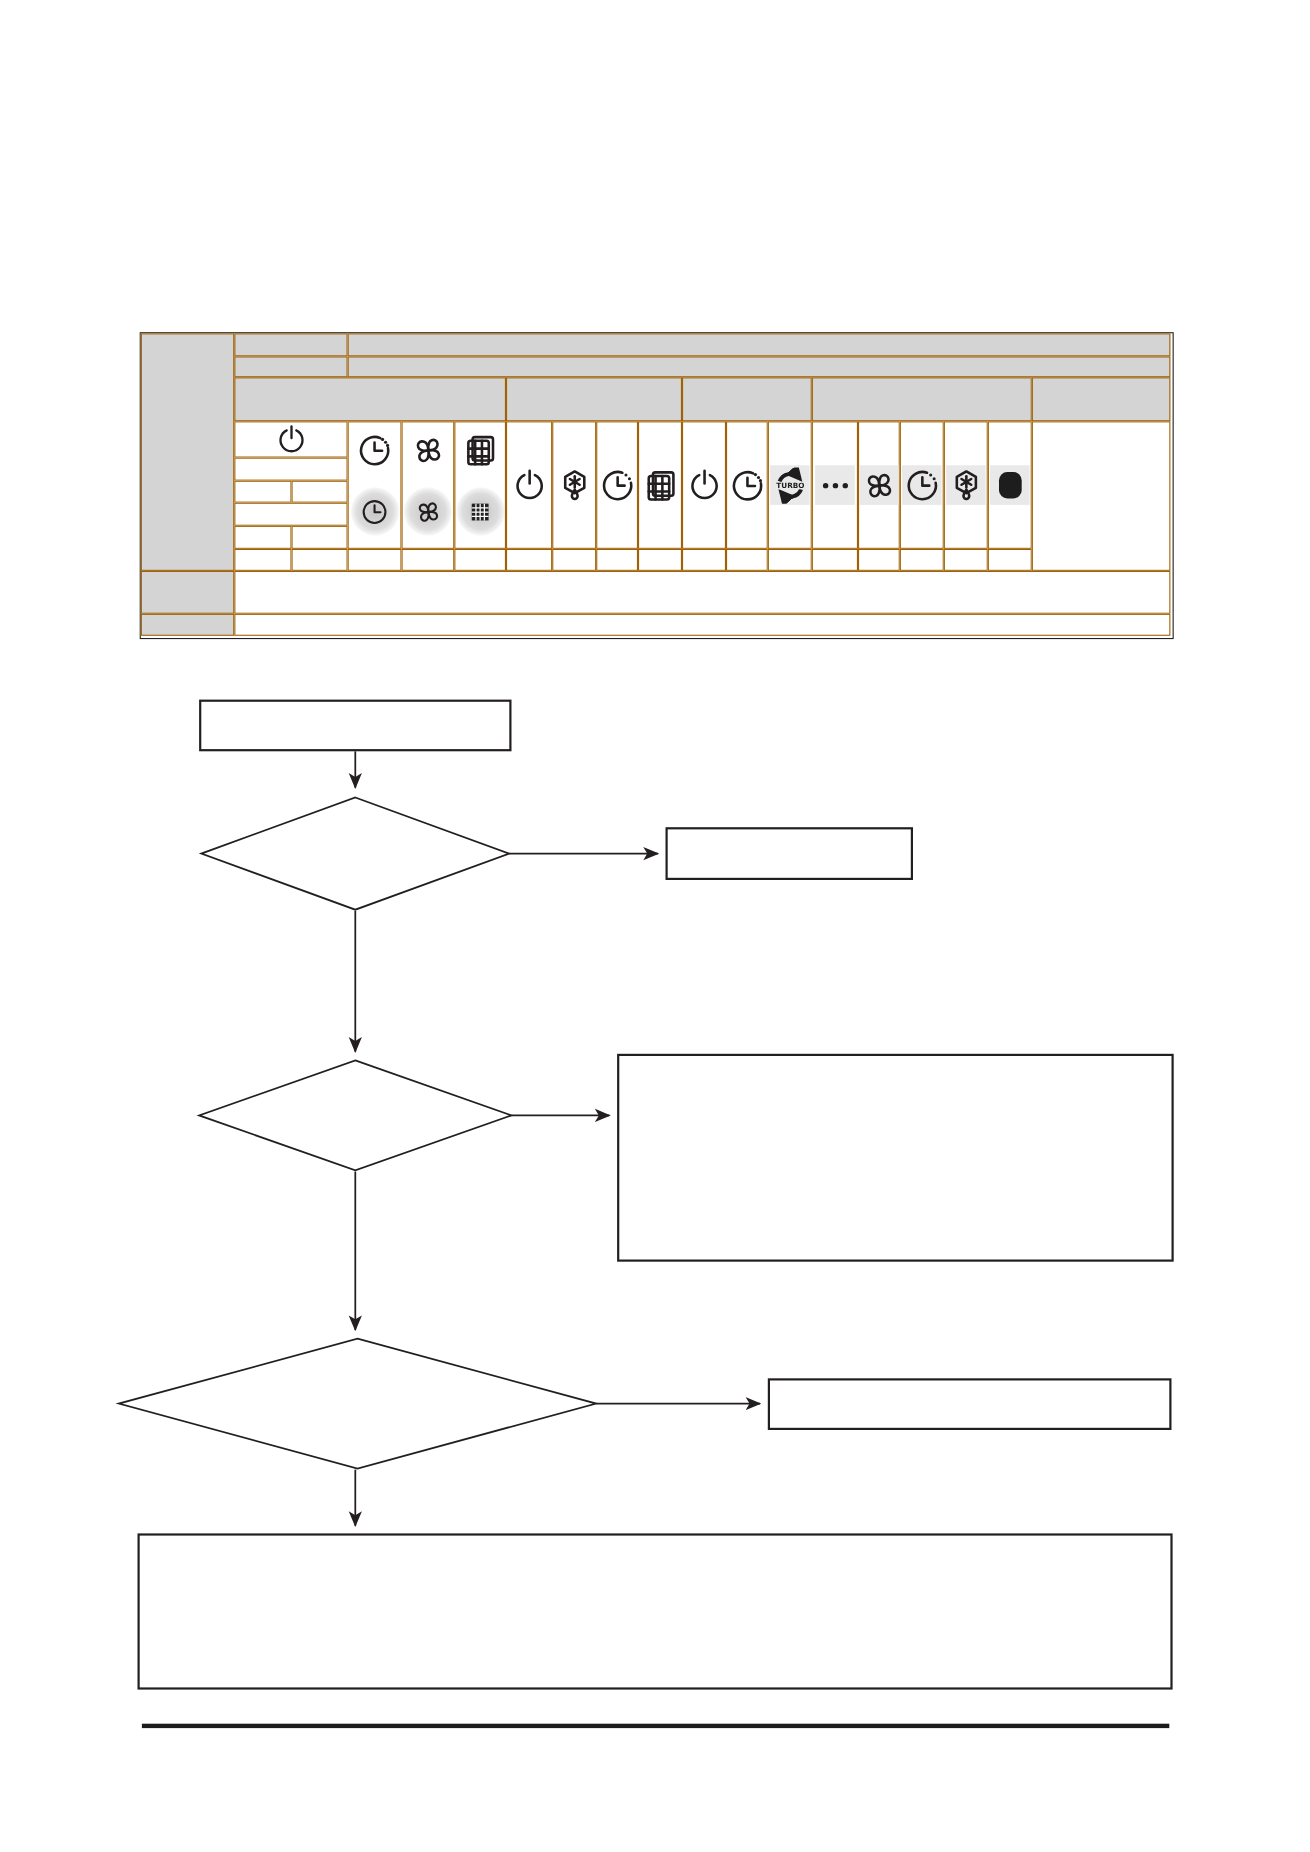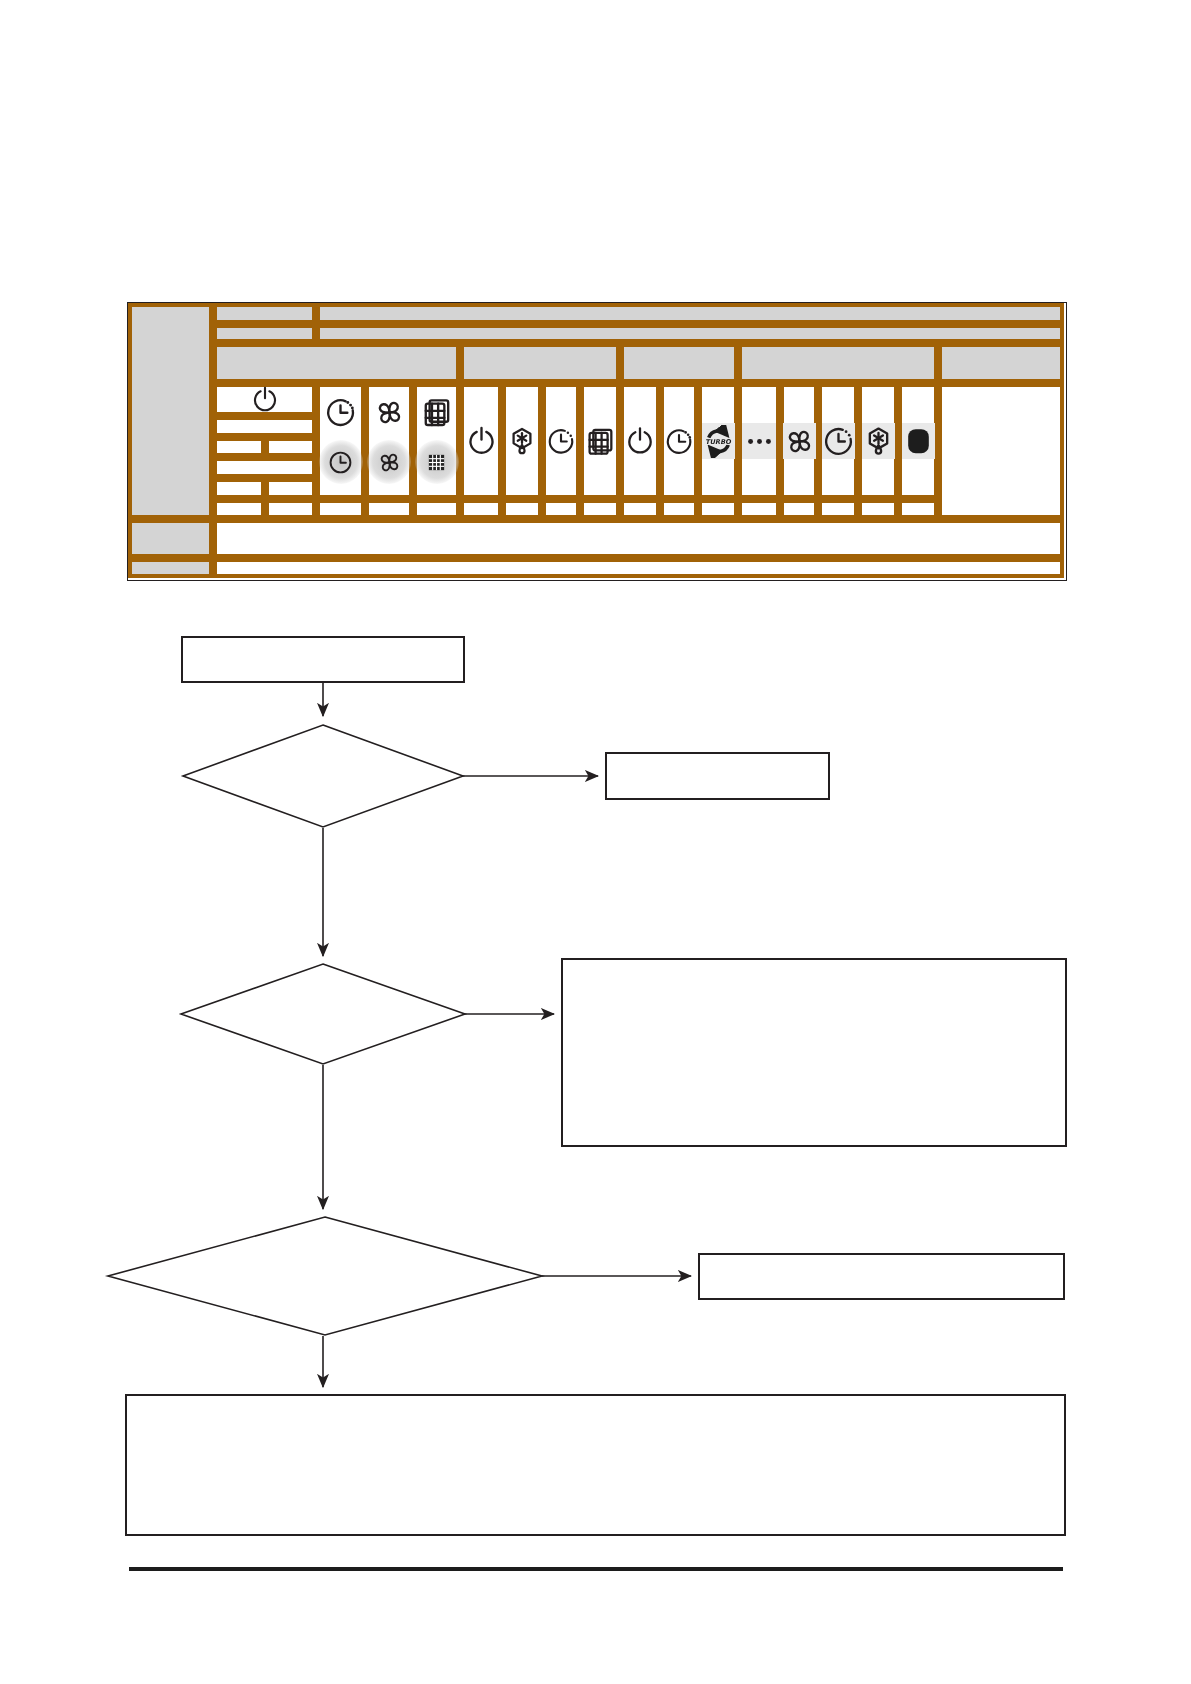--- a/index.html
+++ b/index.html
@@ -1,20 +1,20 @@
 <!DOCTYPE html>
 <html><head>
 <meta charset="utf-8">
 <style>
   html,body{margin:0;padding:0;background:#fff;font-family:"DejaVu Sans",sans-serif;}
   #page{position:relative;width:1191px;height:1684px;background:#fff;overflow:hidden;}
 
   
   #tbl{position:absolute;left:127px;top:302px;width:938px;height:277px;border:1px solid #231f20;box-sizing:content-box;}
-  .tc{position:absolute;border:4px solid #a16207;box-sizing:border-box;background:#fff;font-style:italic;}
+  .tc{position:absolute;border:1px solid #a16207;box-sizing:border-box;background:#fff;}
   .tc.g{background:#d4d4d4;}
   .cf{display:flex;align-items:center;justify-content:center;}
   .dual{display:flex;flex-direction:column;align-items:center;justify-content:space-between;padding:9px 0 11px 0;}
   .chip{width:36px;height:36px;background:#e9e9e9;display:flex;align-items:center;justify-content:center;}
   .halo{width:44px;height:44px;border-radius:50%;
         background:radial-gradient(circle,#c6c6c6 0%,#dcdcdc 52%,rgba(220,220,220,0) 75%);
         display:flex;align-items:center;justify-content:center;}
   .ic{width:33px;height:33px;display:block;}
   .ic-sm{width:27px;height:27px;display:block;}
   .ic-pw{width:30px;height:30px;display:block;}

